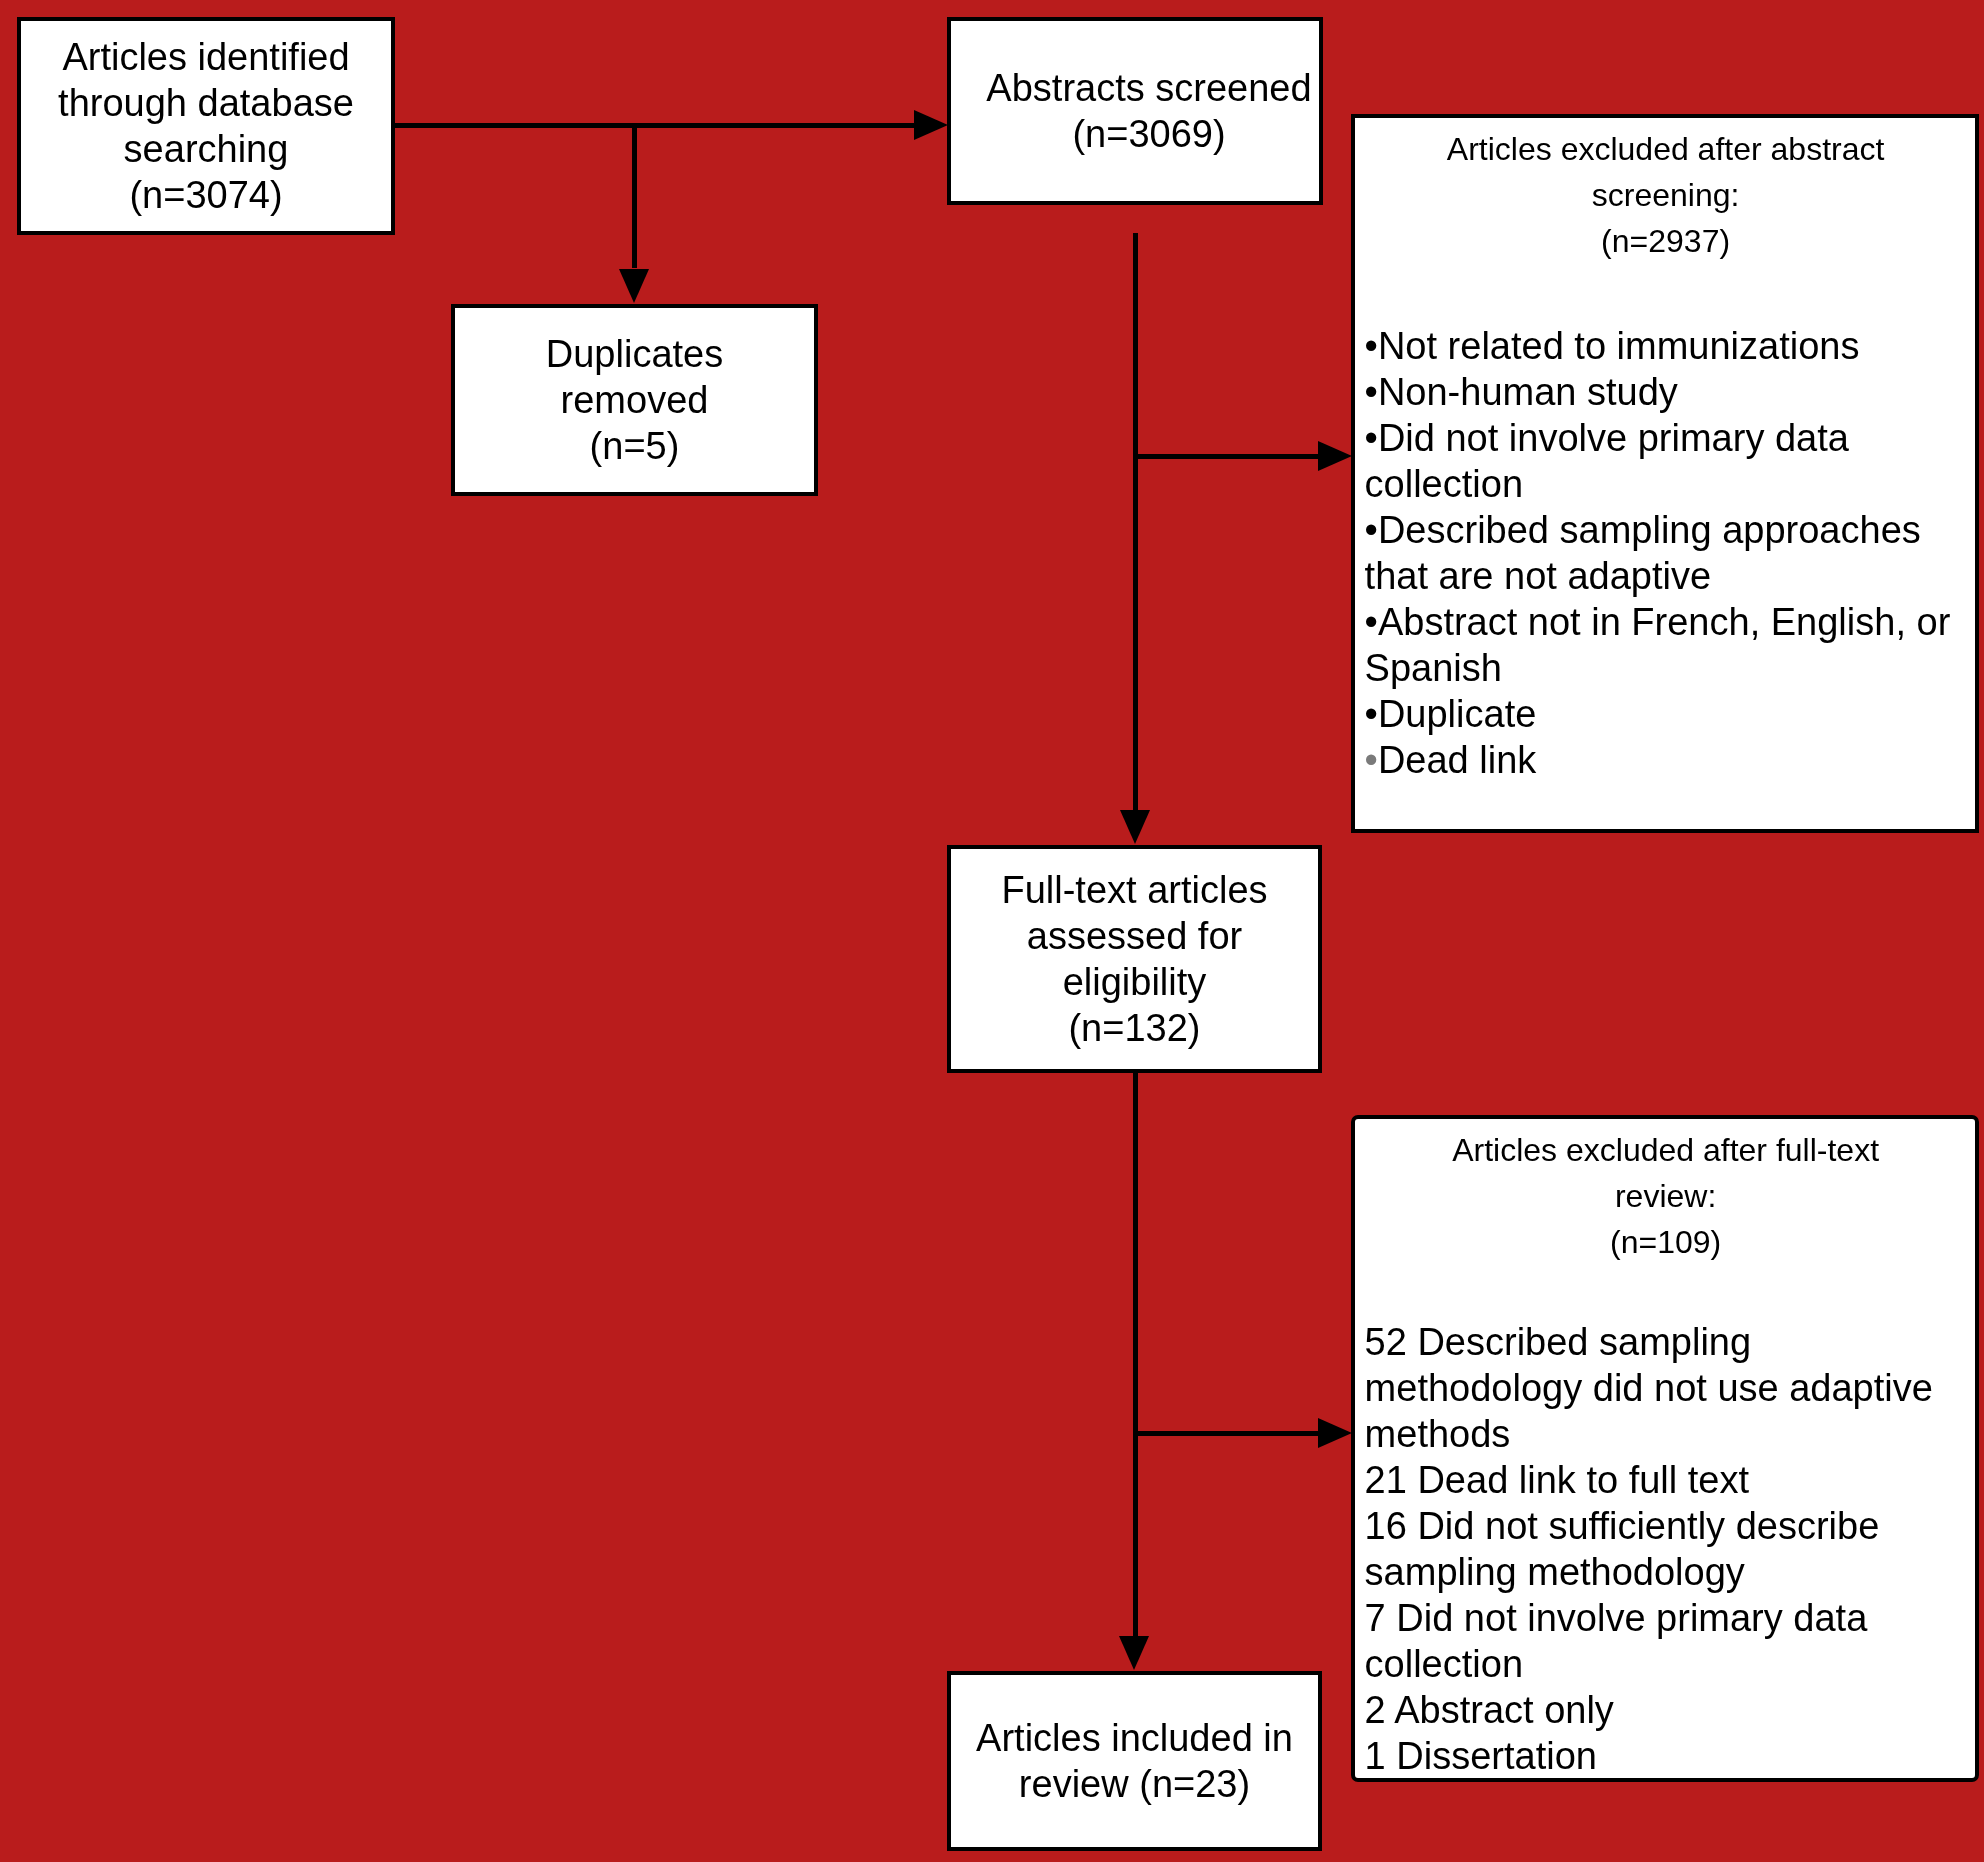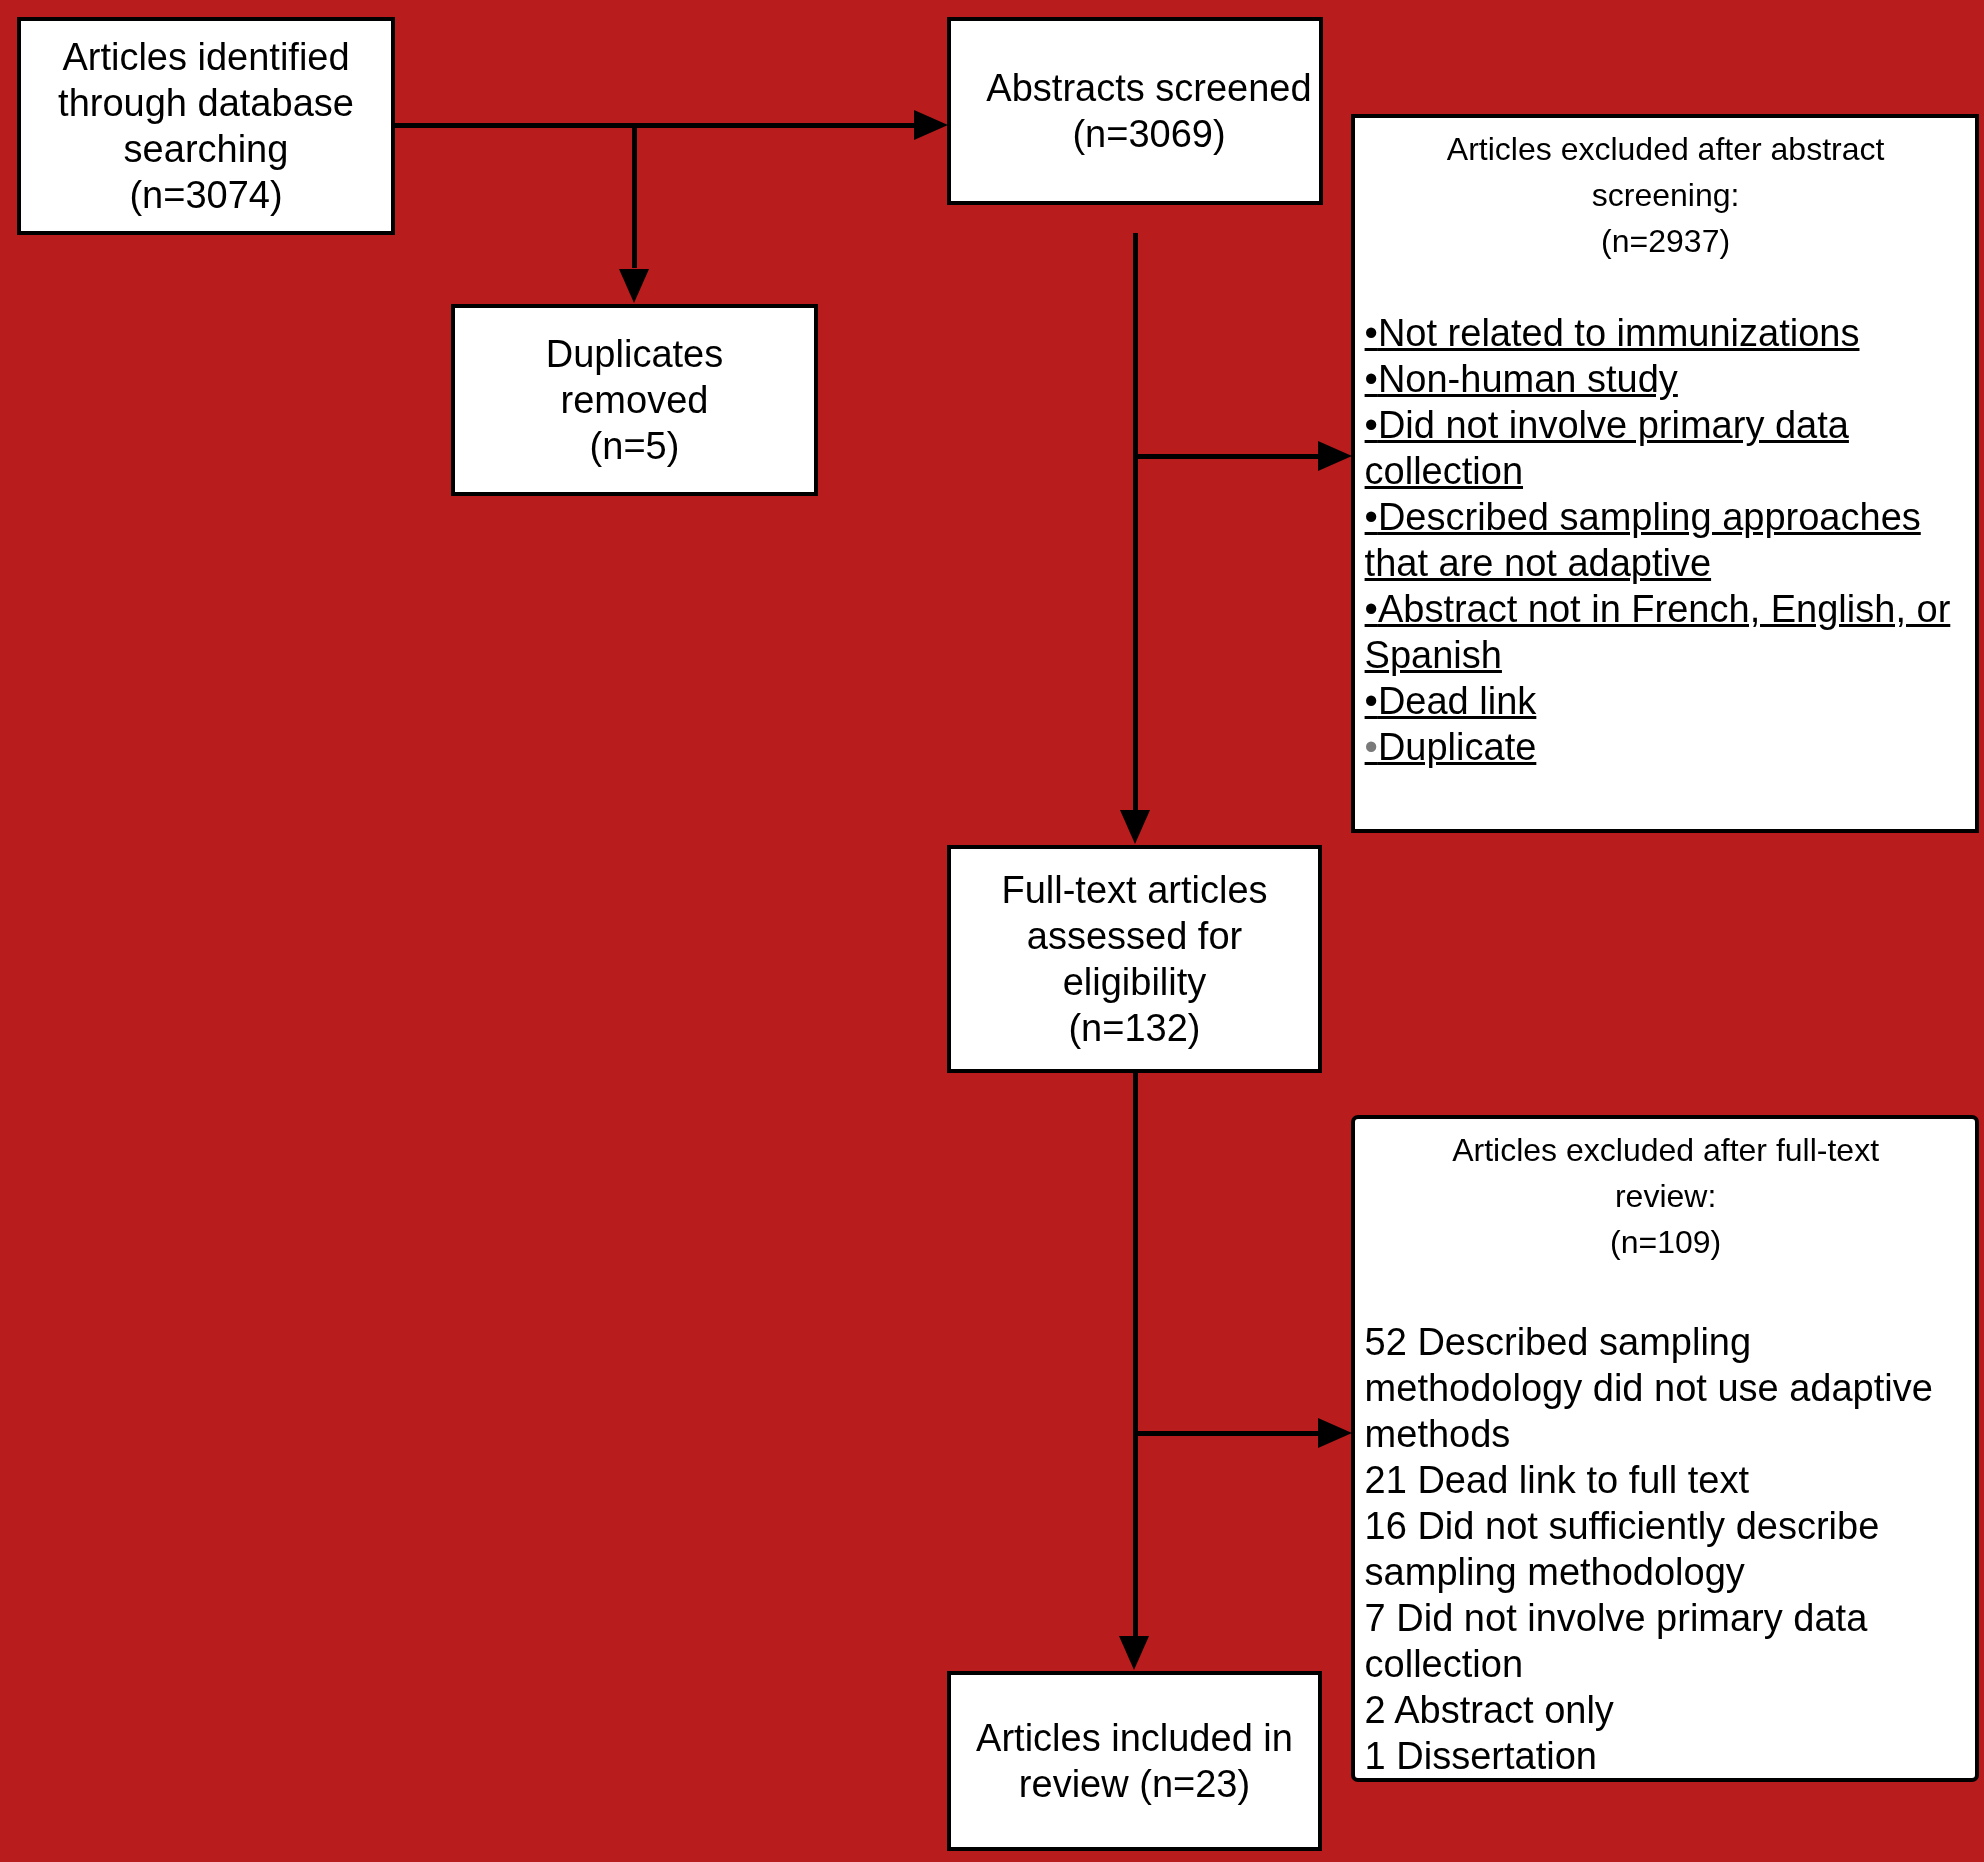--- a/index.html
+++ b/index.html
@@ -41,21 +41,21 @@
     white-space: pre-line;
     text-align: center;
     font-size: 32px;
     line-height: 46px;
   }
   .excl-list {
     text-align: left;
     font-size: 38px;
     line-height: 46px;
   }
-  .excl-list-abstract { margin-top: 46px; text-decoration: underline; }
+  .excl-list-abstract { margin-top: 59px; }
   .excl-list-fulltext { margin-top: 54px; }
   .excl-item { white-space: normal; }
   .bullet { display: inline; }
   .excl-list-abstract .excl-item:last-child .bullet { color: #7a7a7a; }
   .line {
     position: absolute;
     background: #000000;
   }
   .head-right {
     position: absolute;
@@ -124,22 +124,22 @@
     <div class="excl-title">Articles excluded after abstract
 screening:
 (n=2937)</div>
     <div class="excl-list excl-list-abstract">
 
     <div class="excl-item"><span class="bullet">•</span><span>Not related to immunizations</span></div>
         <div class="excl-item"><span class="bullet">•</span><span>Non-human study</span></div>
         <div class="excl-item"><span class="bullet">•</span><span>Did not involve primary data collection</span></div>
         <div class="excl-item"><span class="bullet">•</span><span>Described sampling approaches that are not adaptive</span></div>
         <div class="excl-item"><span class="bullet">•</span><span>Abstract not in French, English, or Spanish</span></div>
+        <div class="excl-item"><span class="bullet">•</span><span>Duplicate</span></div>
         <div class="excl-item"><span class="bullet">•</span><span>Dead link</span></div>
-        <div class="excl-item"><span class="bullet">•</span><span>Duplicate</span></div>
       </div>
   </div>
 
   <div class="box label-box" id="box-fulltext">
     <div class="box-label">Full-text articles
 assessed for
 eligibility
 (n=132)</div>
   </div>
 

